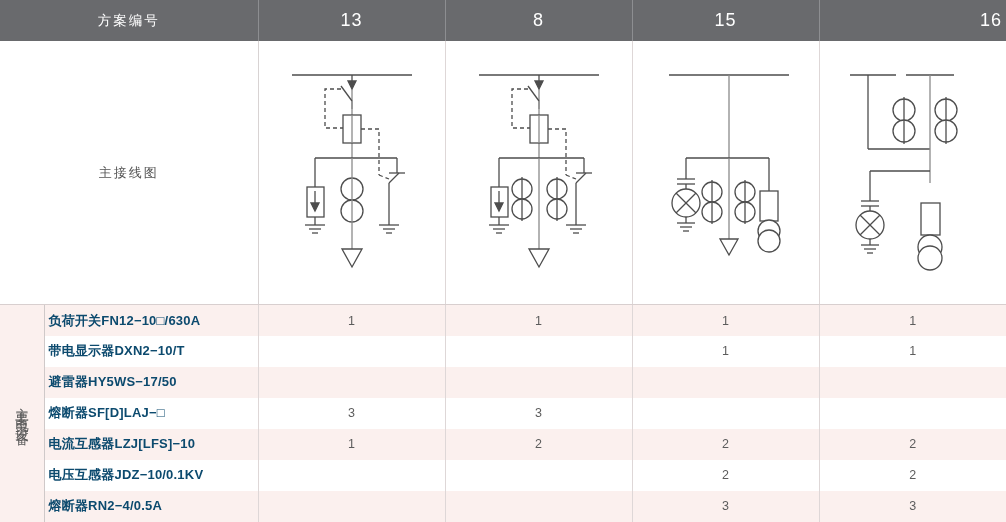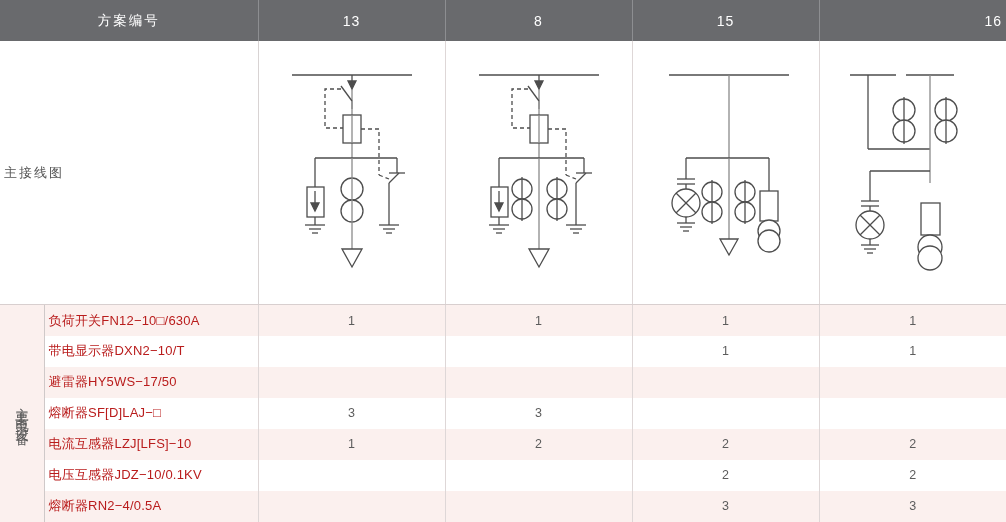--- a/index.html
+++ b/index.html
@@ -34,36 +34,37 @@
     vertical-align: middle;
     box-sizing: border-box;
   }
 
   
   .hdr-cell {
     background: #696a6d;
     color: #ffffff;
     height: 40px;
     text-align: center;
-    font-size: 14px;
+    font-size: 18px;
     letter-spacing: 1px;
     border-right: 1px solid #8d8e91;
   }
   .hdr-cell.last { border-right: none; text-align: right; }
   .hdr-label {
     background: #696a6d;
     color: #ffffff;
     text-align: center;
     font-size: 13.5px;
     letter-spacing: 2px;
     border-right: 1px solid #8d8e91;
   }
 
   
   .diagram-label {
+    text-align: center;
     font-size: 13px;
     letter-spacing: 2px;
     color: #555;
     background: #ffffff;
     border-right: 1px solid #d8d3d3;
     border-bottom: 1px solid #d8cfcf;
   }
   .diagram-cell {
     background: #ffffff;
     border-right: 1px solid #ded7d7;
@@ -92,24 +93,25 @@
     line-height: 1.15;
   }
 
   
   .row-odd  td { background: #fbf0ee; }
   .row-even td { background: #ffffff; }
 
   .item-name {
     padding-left: 14px;
     font-size: 13px;
-    color: #b91c1c;
+    color: #0c4a6e;
     border-right: 1px solid #ded7d7;
     white-space: nowrap;
     letter-spacing: 0.2px;
+    font-weight: bold;
   }
   .qty {
     text-align: center;
     font-size: 12.5px;
     color: #5c5c5c;
     border-right: 1px solid #ded7d7;
   }
   .qty.last { border-right: none; }
 
   tr.datarow td { height: 30px; }

